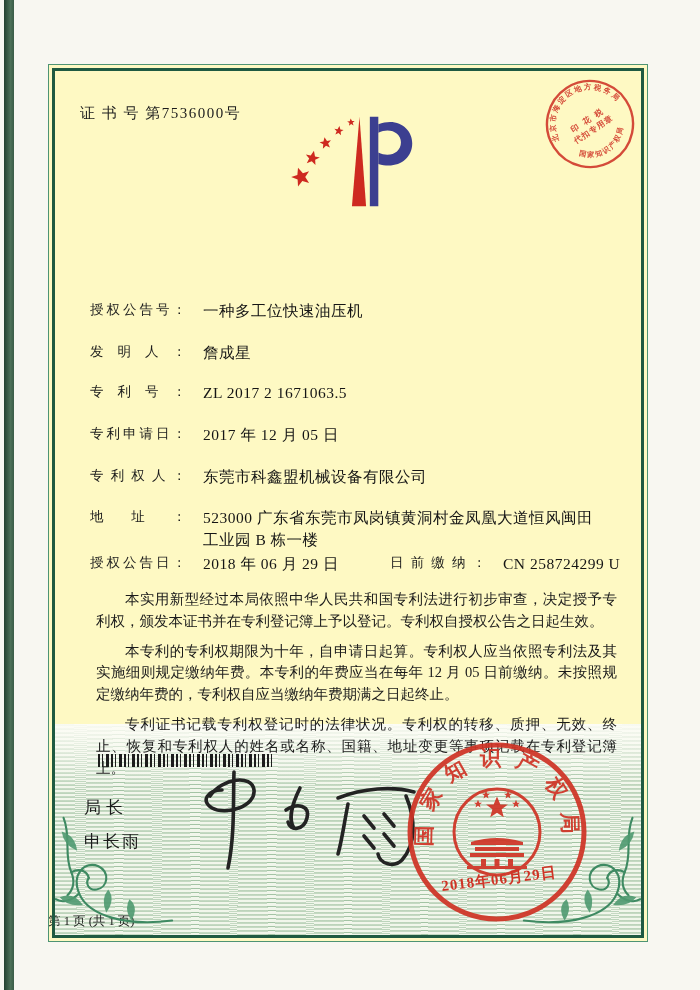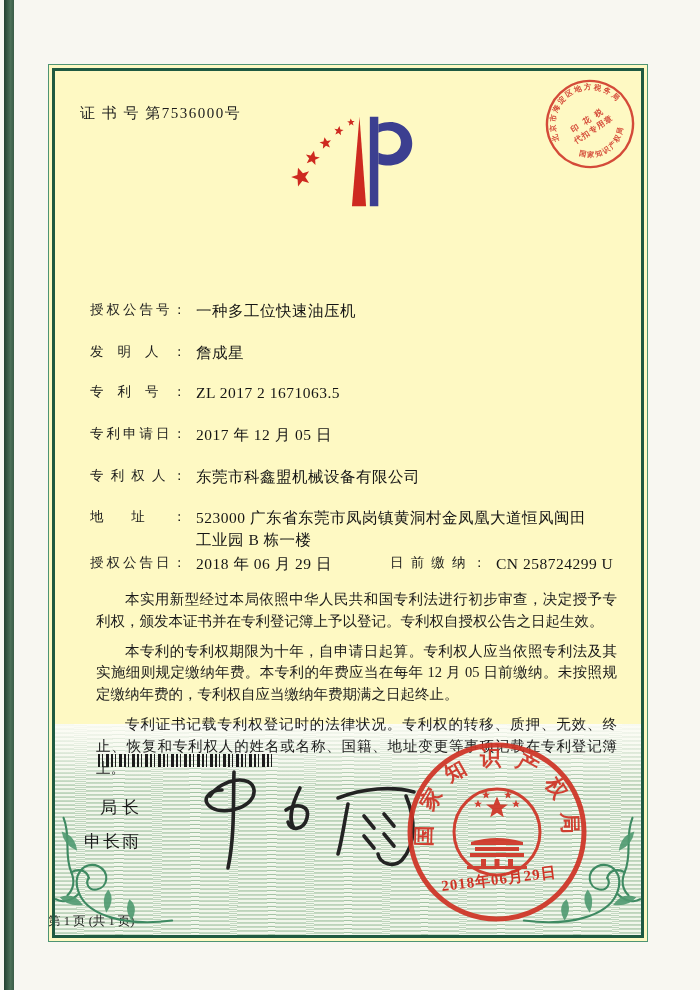--- a/index.html
+++ b/index.html
@@ -15,30 +15,30 @@
        linear-gradient(rgba(253,253,246,.92), rgba(253,253,246,0) 30%),
        repeating-linear-gradient(181.5deg, rgba(124,170,128,.45) 0 1px, rgba(0,0,0,0) 1px 4px),
        repeating-linear-gradient(178.5deg, rgba(124,170,128,.38) 0 1px, rgba(0,0,0,0) 1px 4px);}
   .cert-no{position:absolute;left:32px;top:40px;font-size:15px;letter-spacing:1.5px;z-index:2;}
   .logo{position:absolute;left:238px;top:48px;width:130px;height:100px;z-index:2;}
   .title{position:absolute;left:0;right:0;top:140px;text-align:center;font-size:37px;font-weight:700;
          letter-spacing:13px;text-indent:13px;color:#141414;z-index:2;}
   .frow{position:absolute;left:42px;width:545px;z-index:2;}
   .flabel{display:inline-block;width:96px;font-size:13.5px;color:#1d1d1d;
           text-align:justify;text-align-last:justify;vertical-align:top;line-height:20px;}
-  .fvalue{display:inline-block;margin-left:10px;font-size:15.5px;color:#151515;vertical-align:top;
+  .fvalue{display:inline-block;margin-left:17px;font-size:15.5px;color:#151515;vertical-align:top;
           white-space:pre-line;max-width:430px;letter-spacing:.5px;line-height:22px;}
   .grant-right{position:absolute;left:300px;top:0;}
   .paras{position:absolute;left:40px;top:517px;width:537px;font-size:14.5px;line-height:21.8px;
          text-align:justify;z-index:2;color:#1b1b1b;}
   .paras p{margin:8px;text-indent:2em;}
   .barcode{position:absolute;left:50px;top:690px;width:176px;height:13px;z-index:2;
      background:repeating-linear-gradient(90deg,#1d1d1d 0 2px,rgba(0,0,0,0) 2px 4px,#1d1d1d 4px 5px,
         rgba(0,0,0,0) 5px 8px,#1d1d1d 8px 11px,rgba(0,0,0,0) 11px 13px);}
-  .signoff-title{position:absolute;left:36px;top:732px;font-size:17px;letter-spacing:5px;z-index:2;margin-left:16px;}
+  .signoff-title{position:absolute;left:36px;top:732px;font-size:17px;letter-spacing:5px;z-index:2;}
   .signoff-name{position:absolute;left:36px;top:766px;font-size:17px;letter-spacing:2px;z-index:2;}
   .signature{position:absolute;left:140px;top:696px;width:240px;height:120px;z-index:2;}
   .seal{position:absolute;left:357px;top:676px;width:184px;height:184px;z-index:3;opacity:.93;}
   .seal-date{position:absolute;left:356px;top:806px;width:190px;text-align:center;font-size:15px;
          font-weight:600;color:#cf3426;letter-spacing:1px;transform:rotate(-7deg);z-index:3;}
   .footer{position:absolute;left:0;right:0;top:849px;text-align:left;font-size:12.5px;z-index:2;}
   .tax-seal{position:absolute;left:496px;top:14px;width:92px;height:92px;z-index:7;opacity:.88;}
   .orn{position:absolute;width:126px;height:126px;z-index:5;}
   .orn-l{left:2px;top:748px;}
   .orn-r{right:2px;top:748px;transform:scaleX(-1);}

